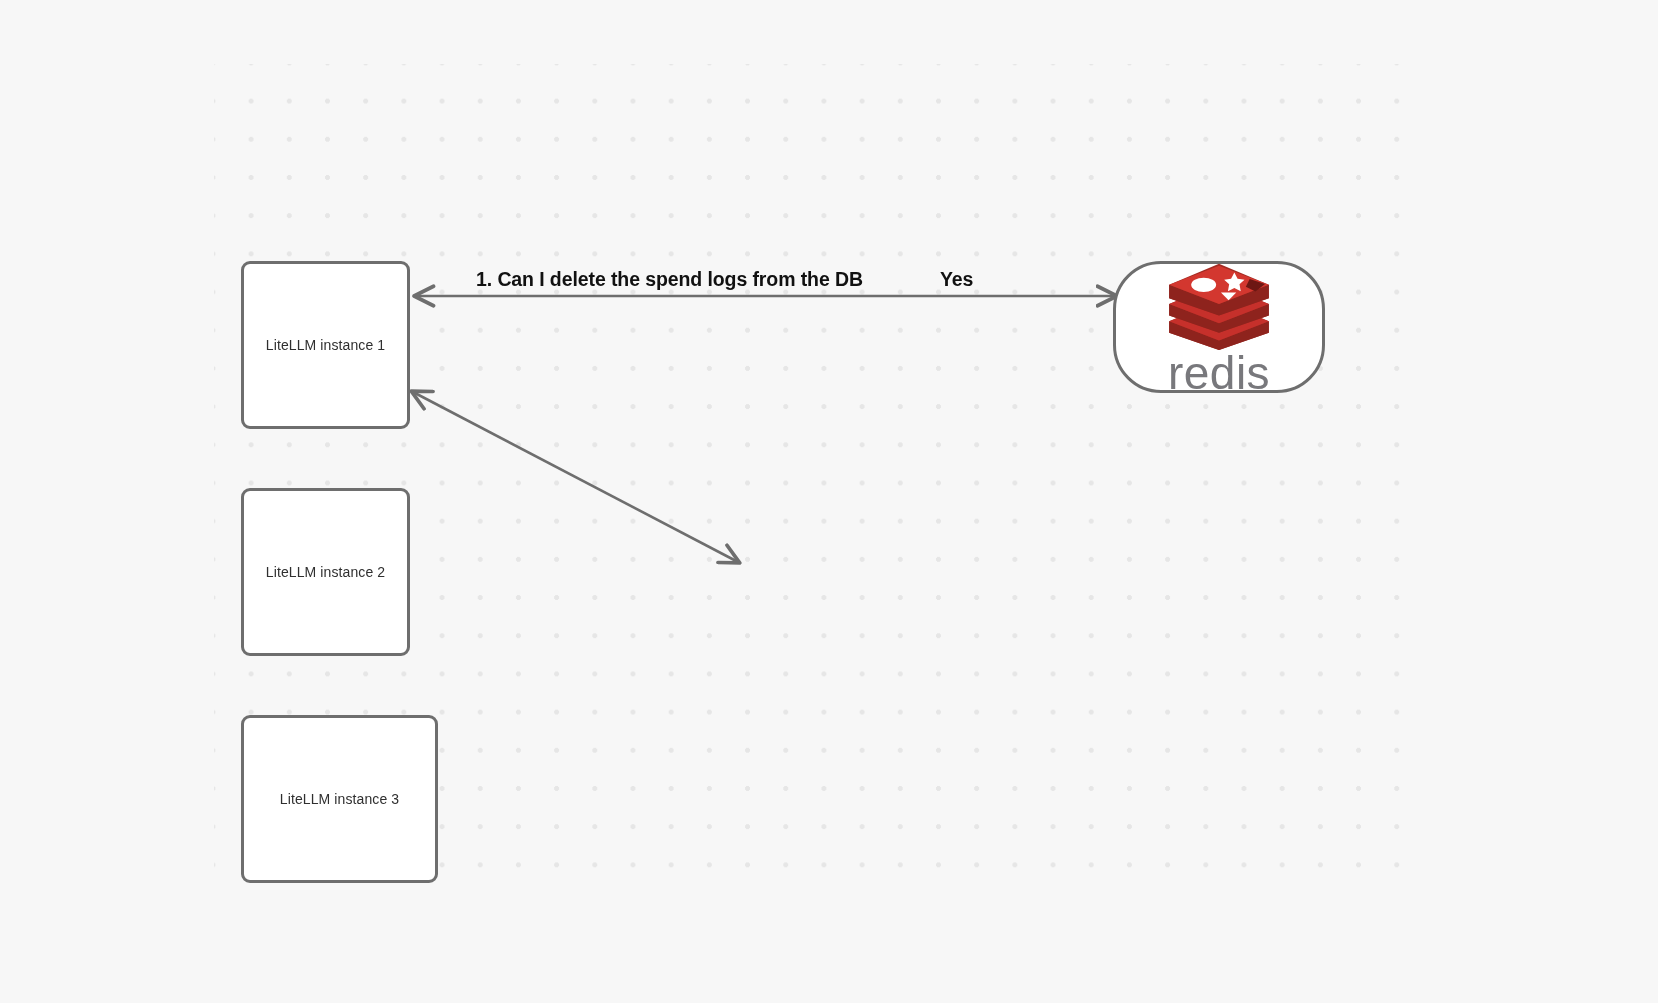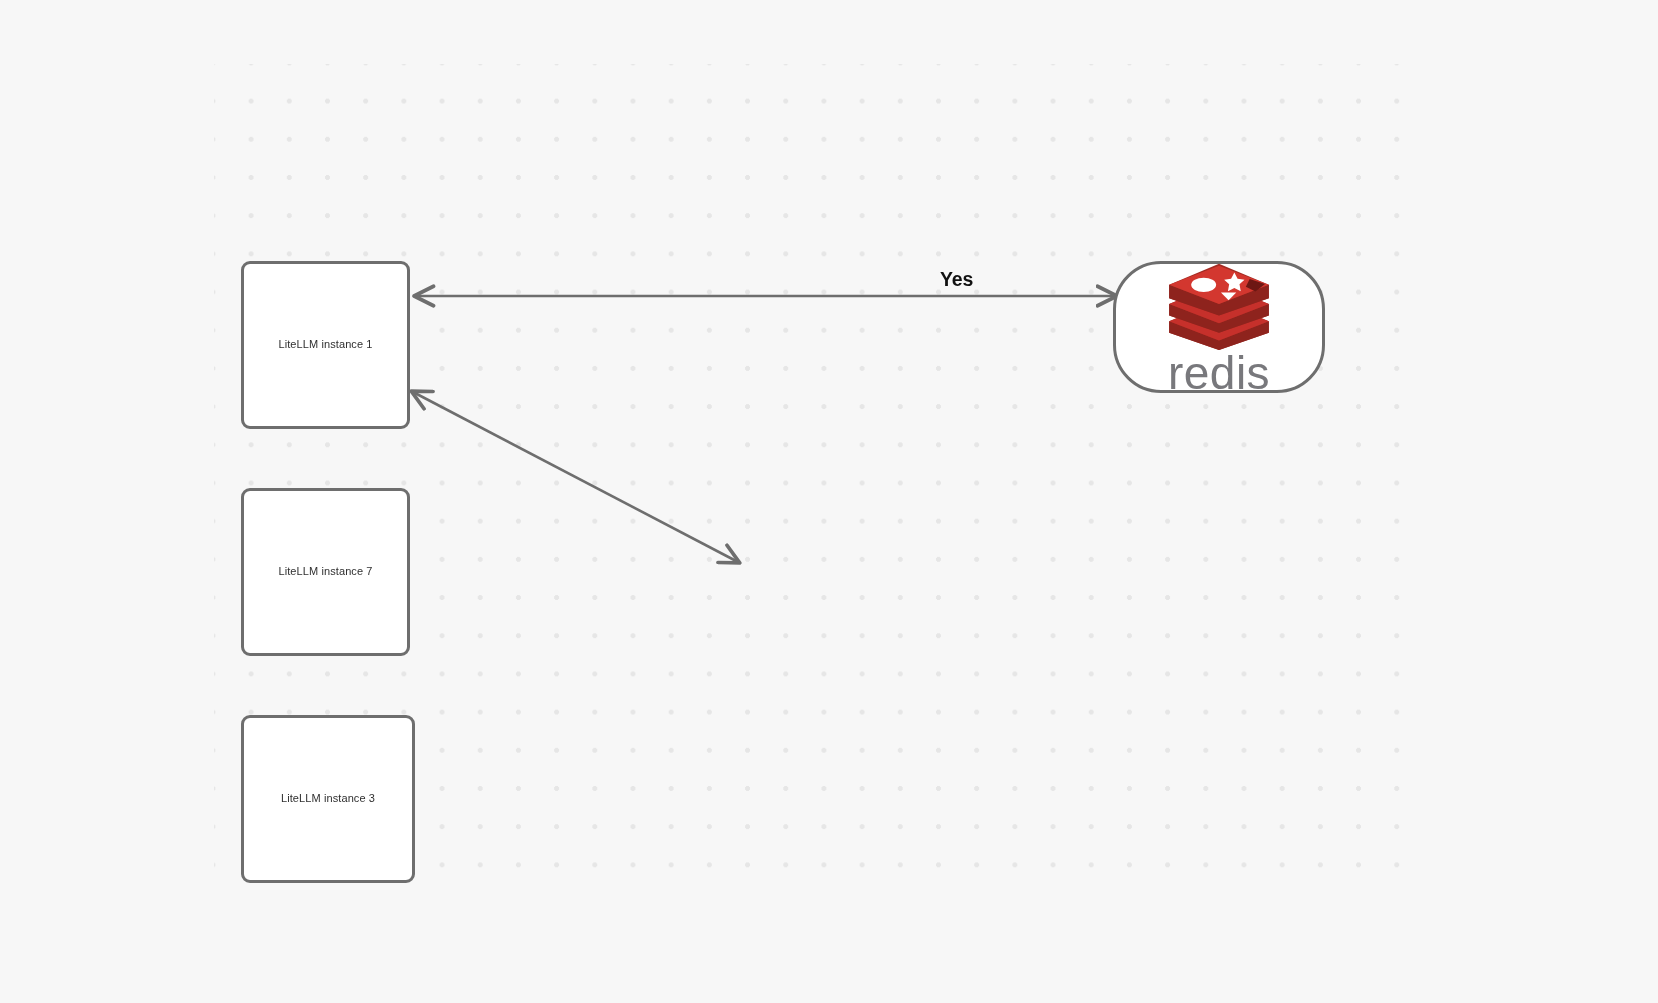--- a/index.html
+++ b/index.html
@@ -31,21 +31,21 @@
     position: absolute;
     background: #ffffff;
     border: 3px solid #6e6e6e;
     border-radius: 9px;
     box-sizing: border-box;
     display: flex;
     align-items: center;
     justify-content: center;
   }
   .node-box-label {
-    font-size: 11px;
+    font-size: 14px;
     color: #2f2f2f;
     font-family: "Liberation Sans", sans-serif;
     letter-spacing: 0.1px;
     line-height: 1.2;
     text-align: center;
     user-select: none;
   }
   .redis-node {
     position: absolute;
     background: #ffffff;
@@ -134,33 +134,34 @@
 
     <g>
       <line x1="416" y1="296" x2="1115" y2="296" stroke="#6e6e6e" stroke-width="2.6" marker-start="url(#arrow-left)" marker-end="url(#arrow-right)"></line>
     </g>
 
     <g>
       <line x1="413" y1="392" x2="738" y2="562" stroke="#6e6e6e" stroke-width="2.6" marker-start="url(#arrow-left)" marker-end="url(#arrow-right)"></line>
     </g>
   </svg>
 
+  <div class="edge-label" style="left:476px; top:268px;">1.  Can I delete the spend logs from the DB</div>
 
   <div class="edge-label" style="left:940px; top:268px;">Yes</div>
 
 
   <div class="node-box" style="left:241px; top:261px; width:169px; height:168px;">
     <span class="node-box-label">LiteLLM instance 1</span>
   </div>
 
   <div class="node-box" style="left:241px; top:488px; width:169px; height:168px;">
-    <span class="node-box-label">LiteLLM instance 7</span>
+    <span class="node-box-label">LiteLLM instance 2</span>
   </div>
 
-  <div class="node-box" style="left:241px; top:715px; width:174px; height:168px;">
+  <div class="node-box" style="left:241px; top:715px; width:197px; height:168px;">
     <span class="node-box-label">LiteLLM instance 3</span>
   </div>
 
   <div class="redis-node" style="left:1113px; top:261px; width:212px; height:132px;">
     <div class="redis-logo-wrap">
       <span>
         <svg width="108" height="92" viewBox="0 0 112 96" aria-hidden="true">
 
           <path d="M4 66 L56 44 L108 66 L108 78 L56 96 L4 78 Z" fill="#a32b23"></path>
           <path d="M4 66 L56 86 L108 66 L108 78 L56 96 L4 78 Z" fill="#8e231d"></path>

